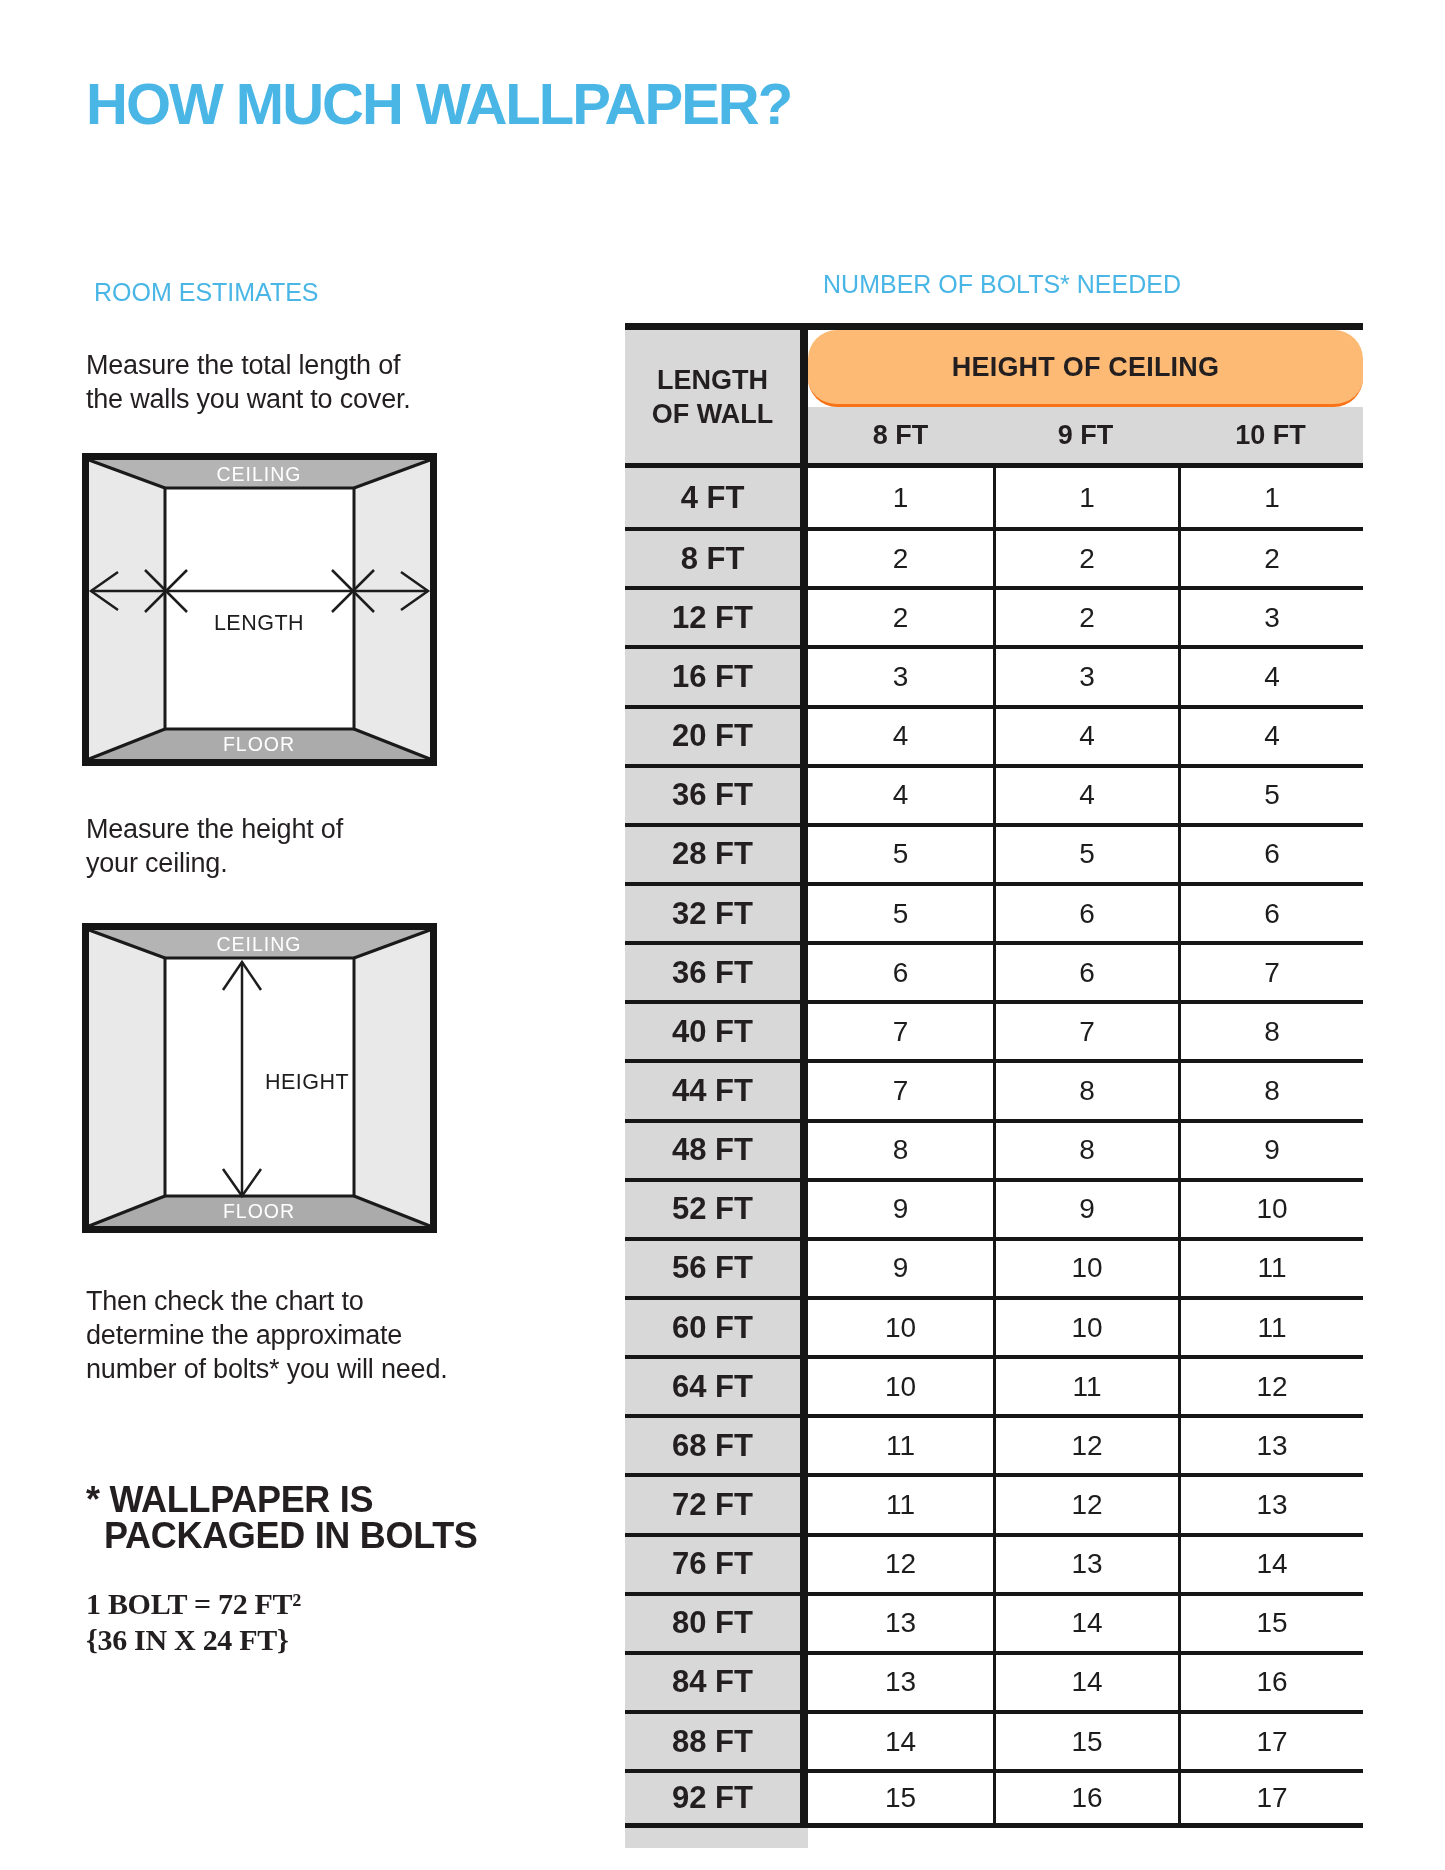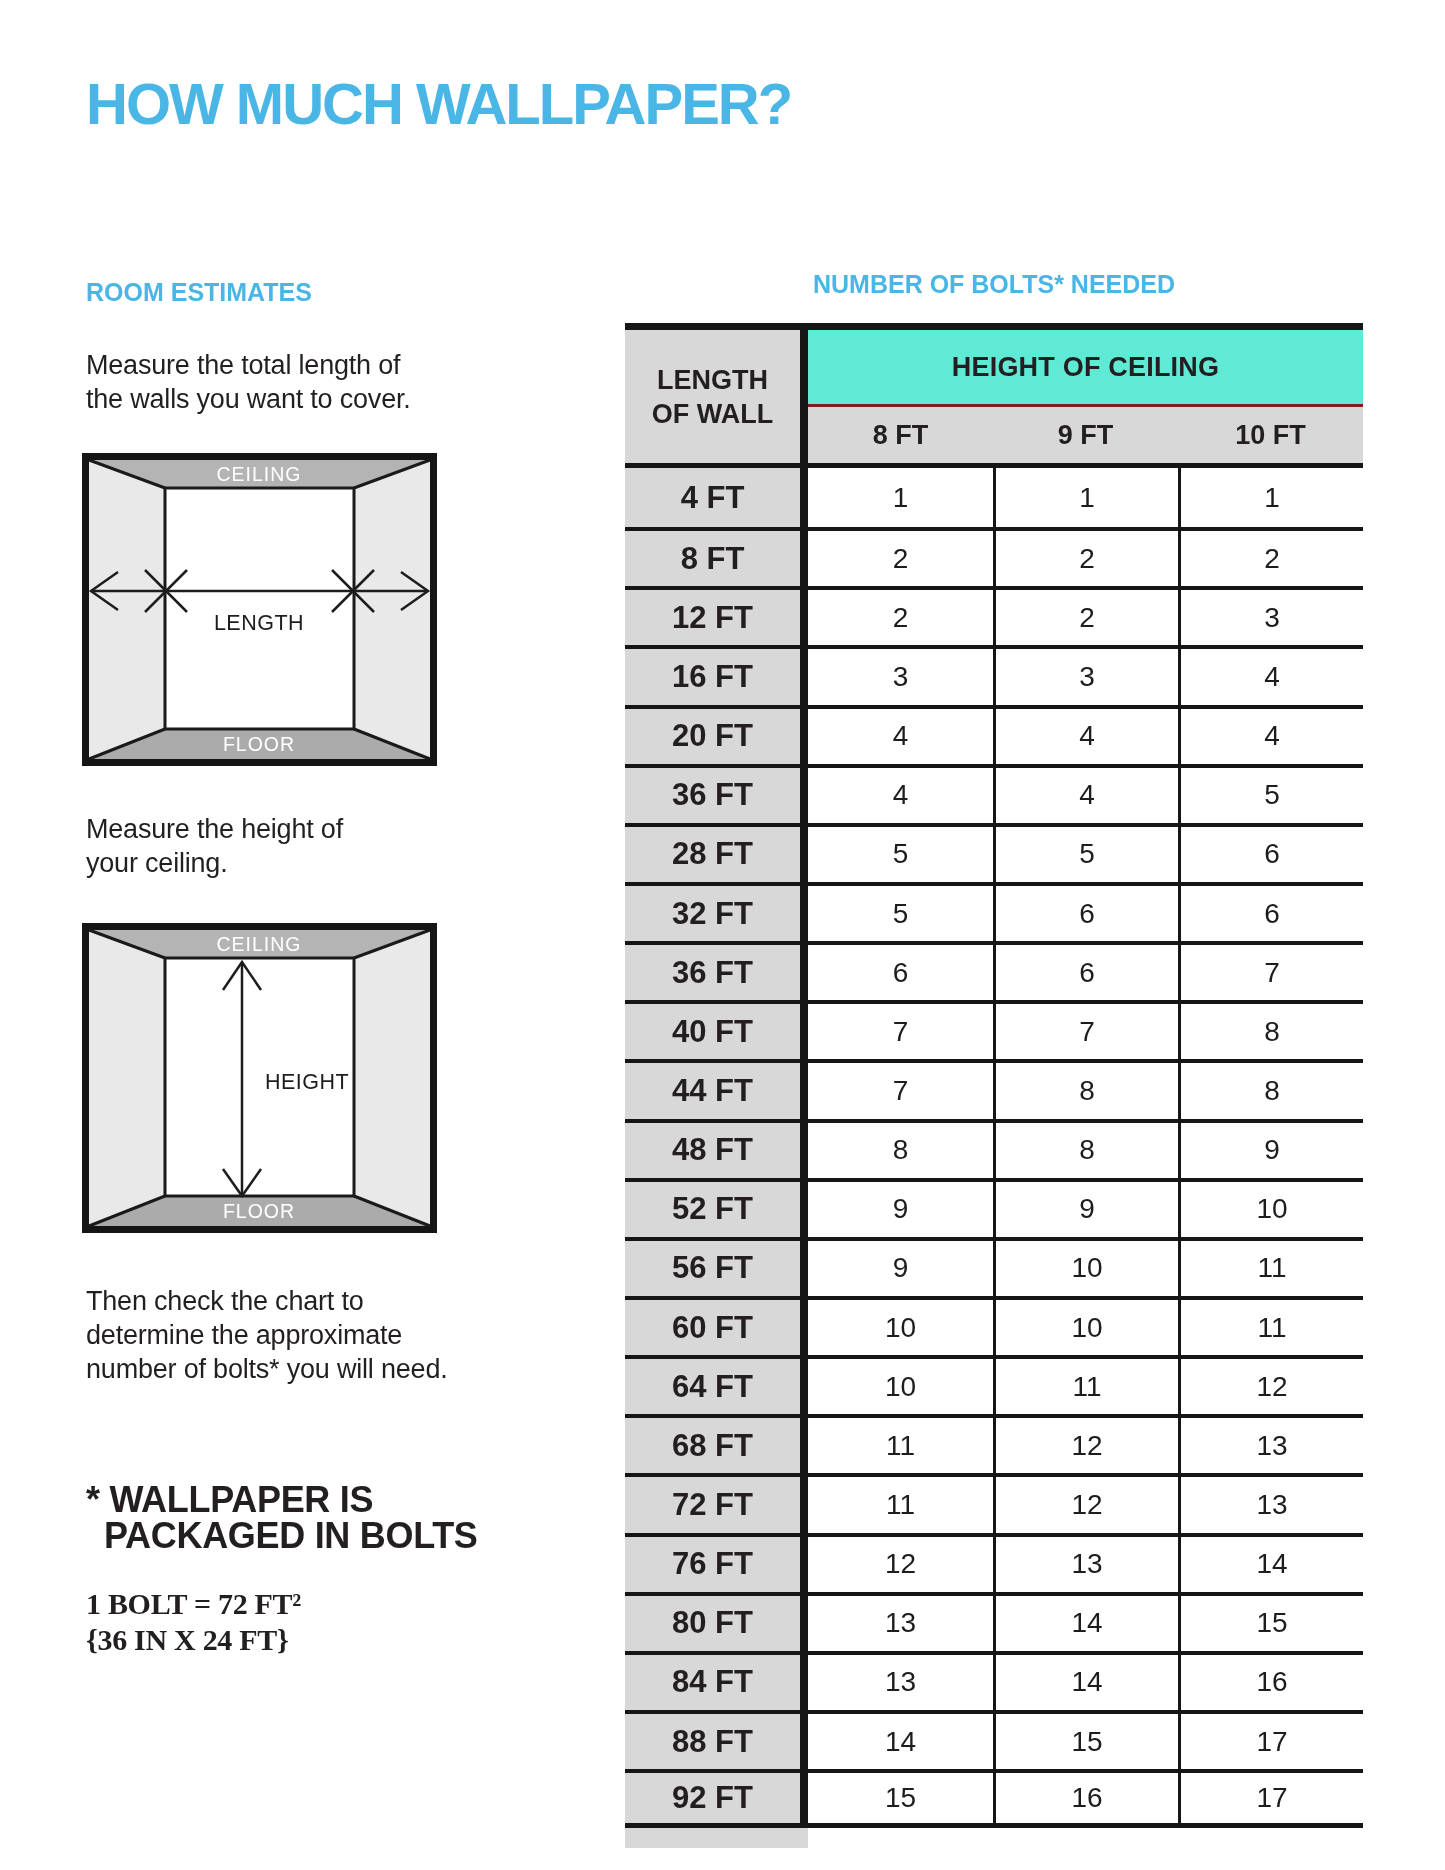--- a/index.html
+++ b/index.html
@@ -14,22 +14,22 @@
     color: #231f20;
     overflow: hidden;
   }
   .title {
     position: absolute; left: 86px; top: 70px;
     font-size: 58px; font-weight: bold; letter-spacing: -2px;
     color: #49b6e6; white-space: nowrap;
   }
   .blue-heading {
     position: absolute;
-    font-size: 25px; font-weight: bold; letter-spacing: 0px;
-    color: #49b6e6; white-space: nowrap;
+    font-size: 25px; font-weight: normal; letter-spacing: 0px;
+    color: #49b6e6; white-space: nowrap; margin-left: 8px;
   }
   .section-heading { left: 86px; top: 278px; }
   .table-heading { left: 625px; top: 270px; width: 738px; text-align: center; }
   .para {
     position: absolute; left: 86px;
     font-size: 27px; line-height: 34px; letter-spacing: -0.2px;
     color: #231f20; white-space: pre-line;
   }
   .para1 { top: 348px; }
   .para2 { top: 812px; }
@@ -63,23 +63,23 @@
   .label-header {
     grid-column: 1; grid-row: 1 / span 2;
     background: #d8d8d8;
     border-right: 8px solid #161616;
     border-bottom: 5px solid #161616;
     flex-direction: column;
     font-weight: bold; font-size: 27px; line-height: 34px;
   }
   .group-header {
     grid-column: 2 / span 3; grid-row: 1;
-    background: #5eead4;
-    border-bottom: 3px solid #7f1d1d;
-    font-weight: bold; font-size: 27px; letter-spacing: 0.2px;
+    background: #fdba74;
+    border-bottom: 3px solid #f97316;
+    font-weight: bold; font-size: 27px; letter-spacing: 0.2px; border-radius: 29px;
   }
   .sub-header {
     grid-row: 2; background: #d8d8d8;
     border-bottom: 5px solid #161616;
     font-weight: bold; font-size: 27px;
   }
   .sub1 { grid-column: 2; } .sub2 { grid-column: 3; } .sub3 { grid-column: 4; }
   .r-label {
     background: #d8d8d8;
     border-right: 8px solid #161616;

